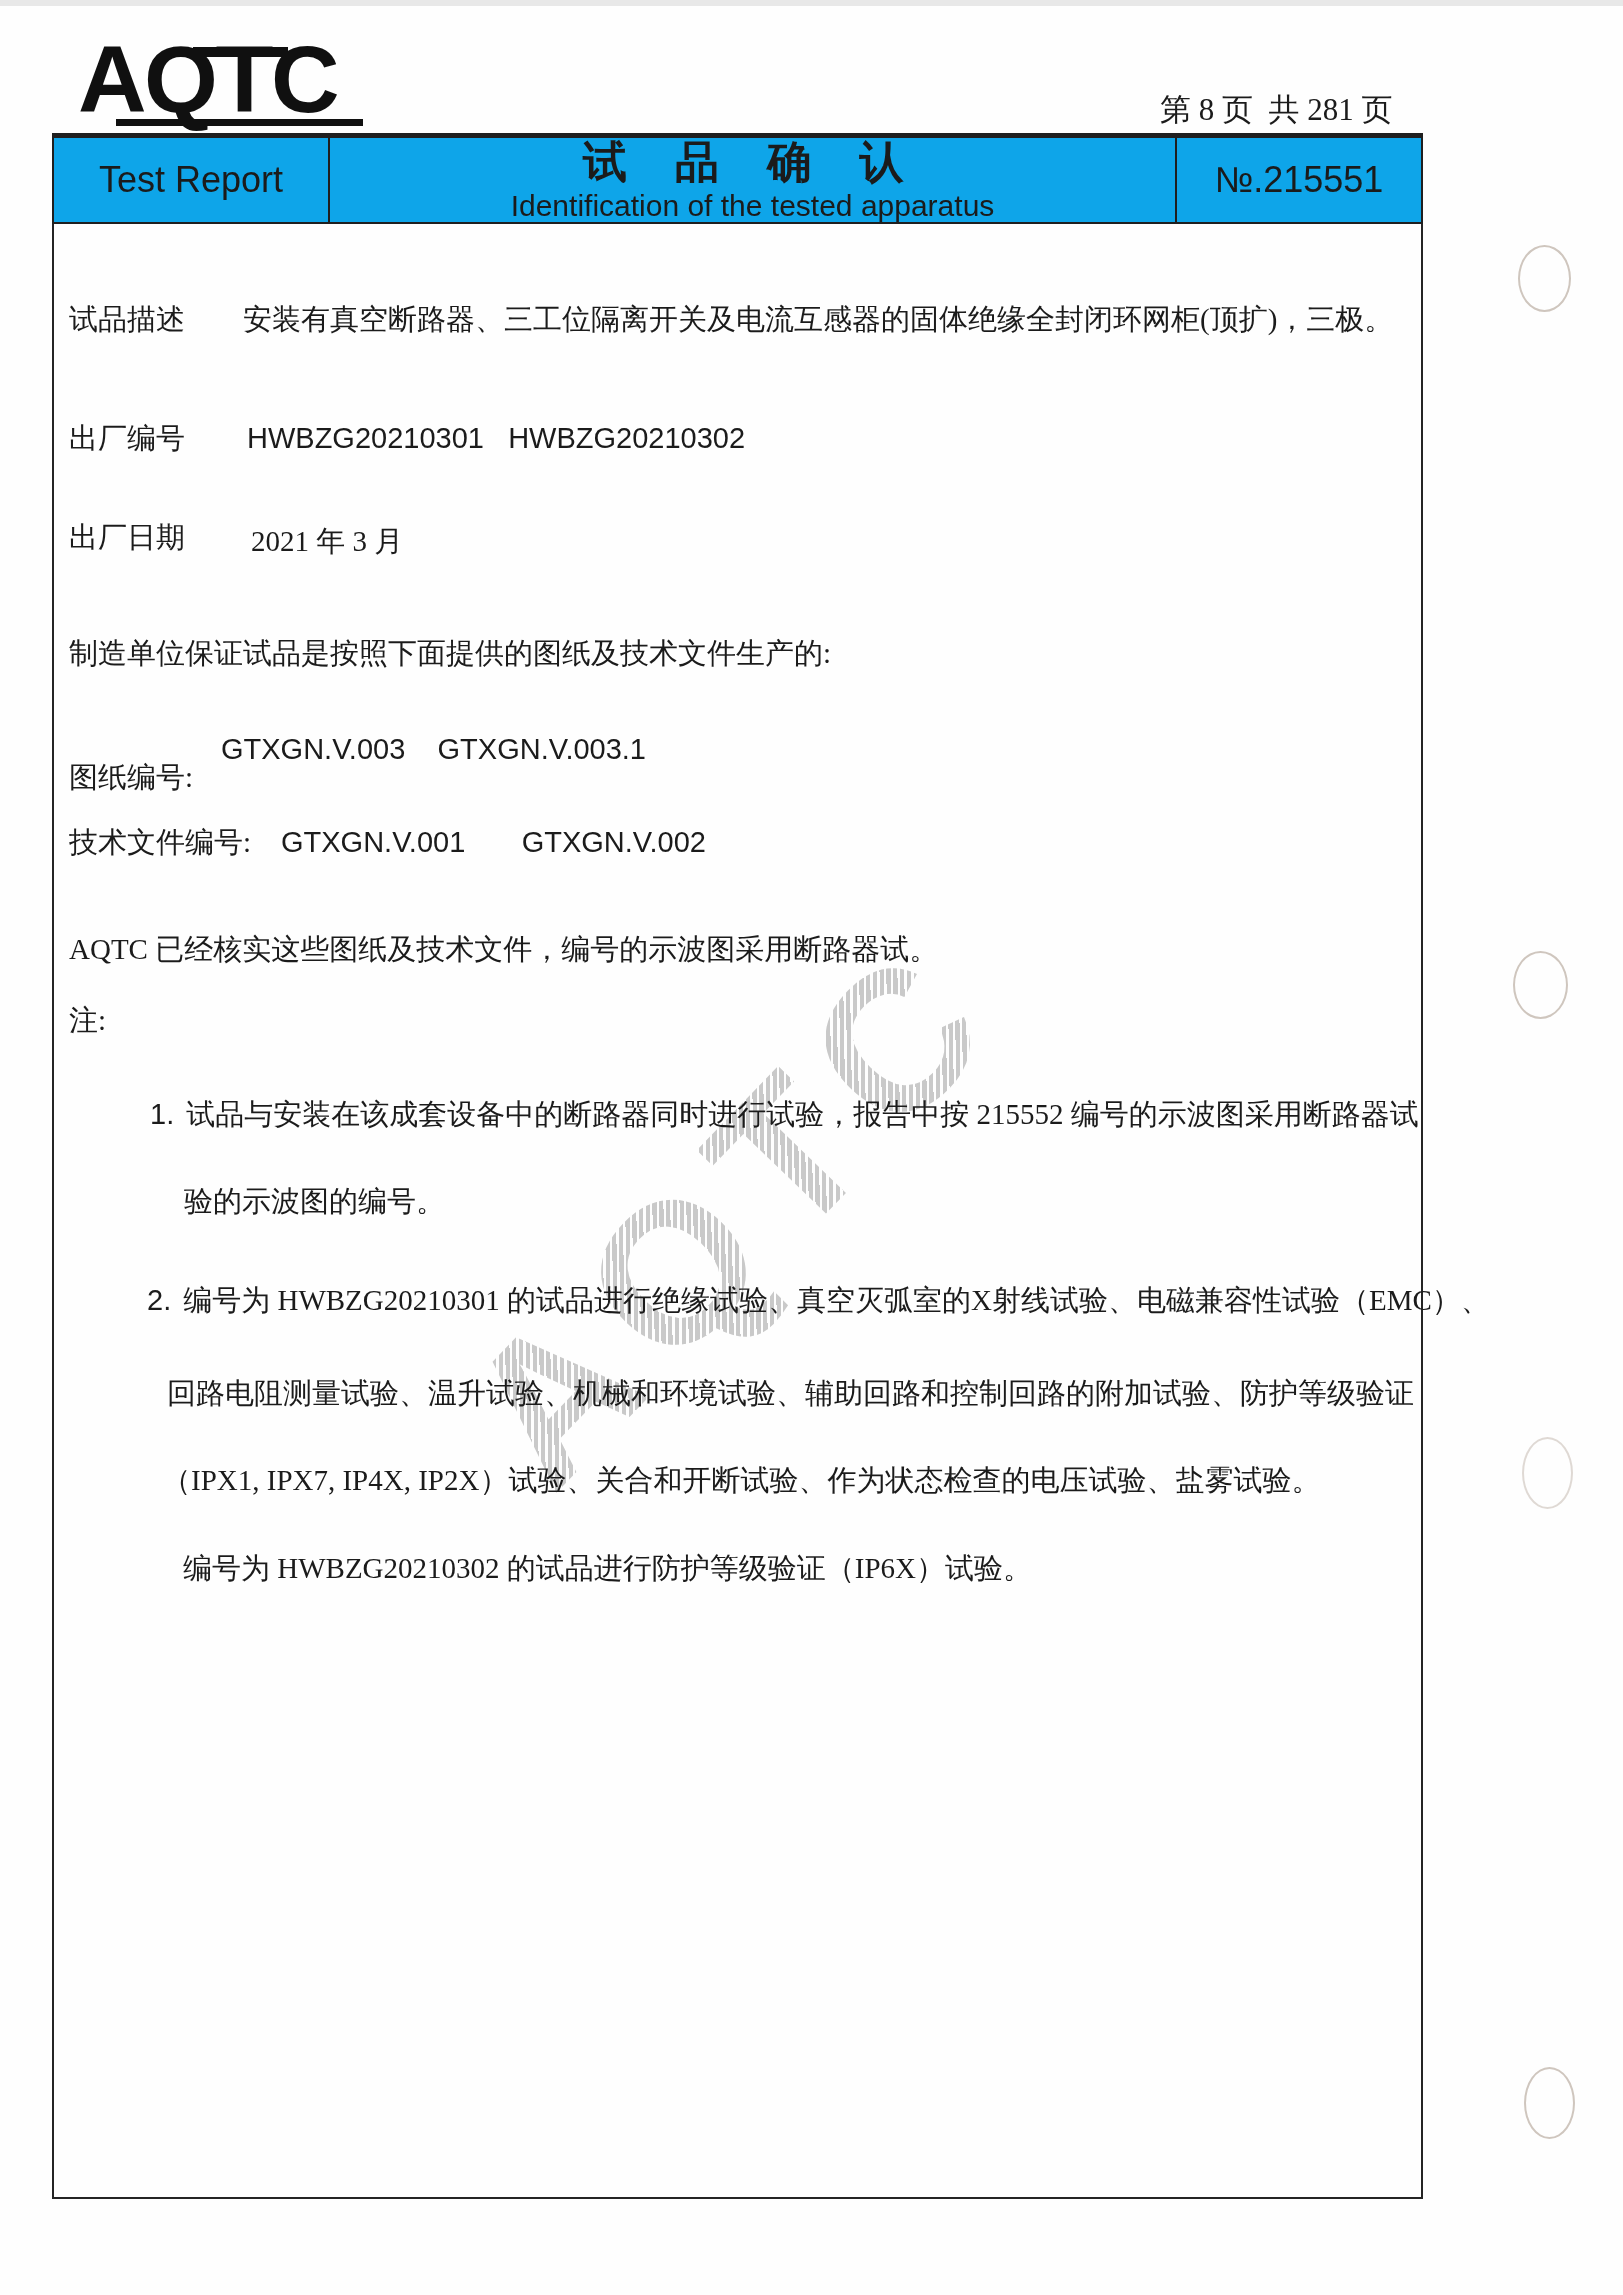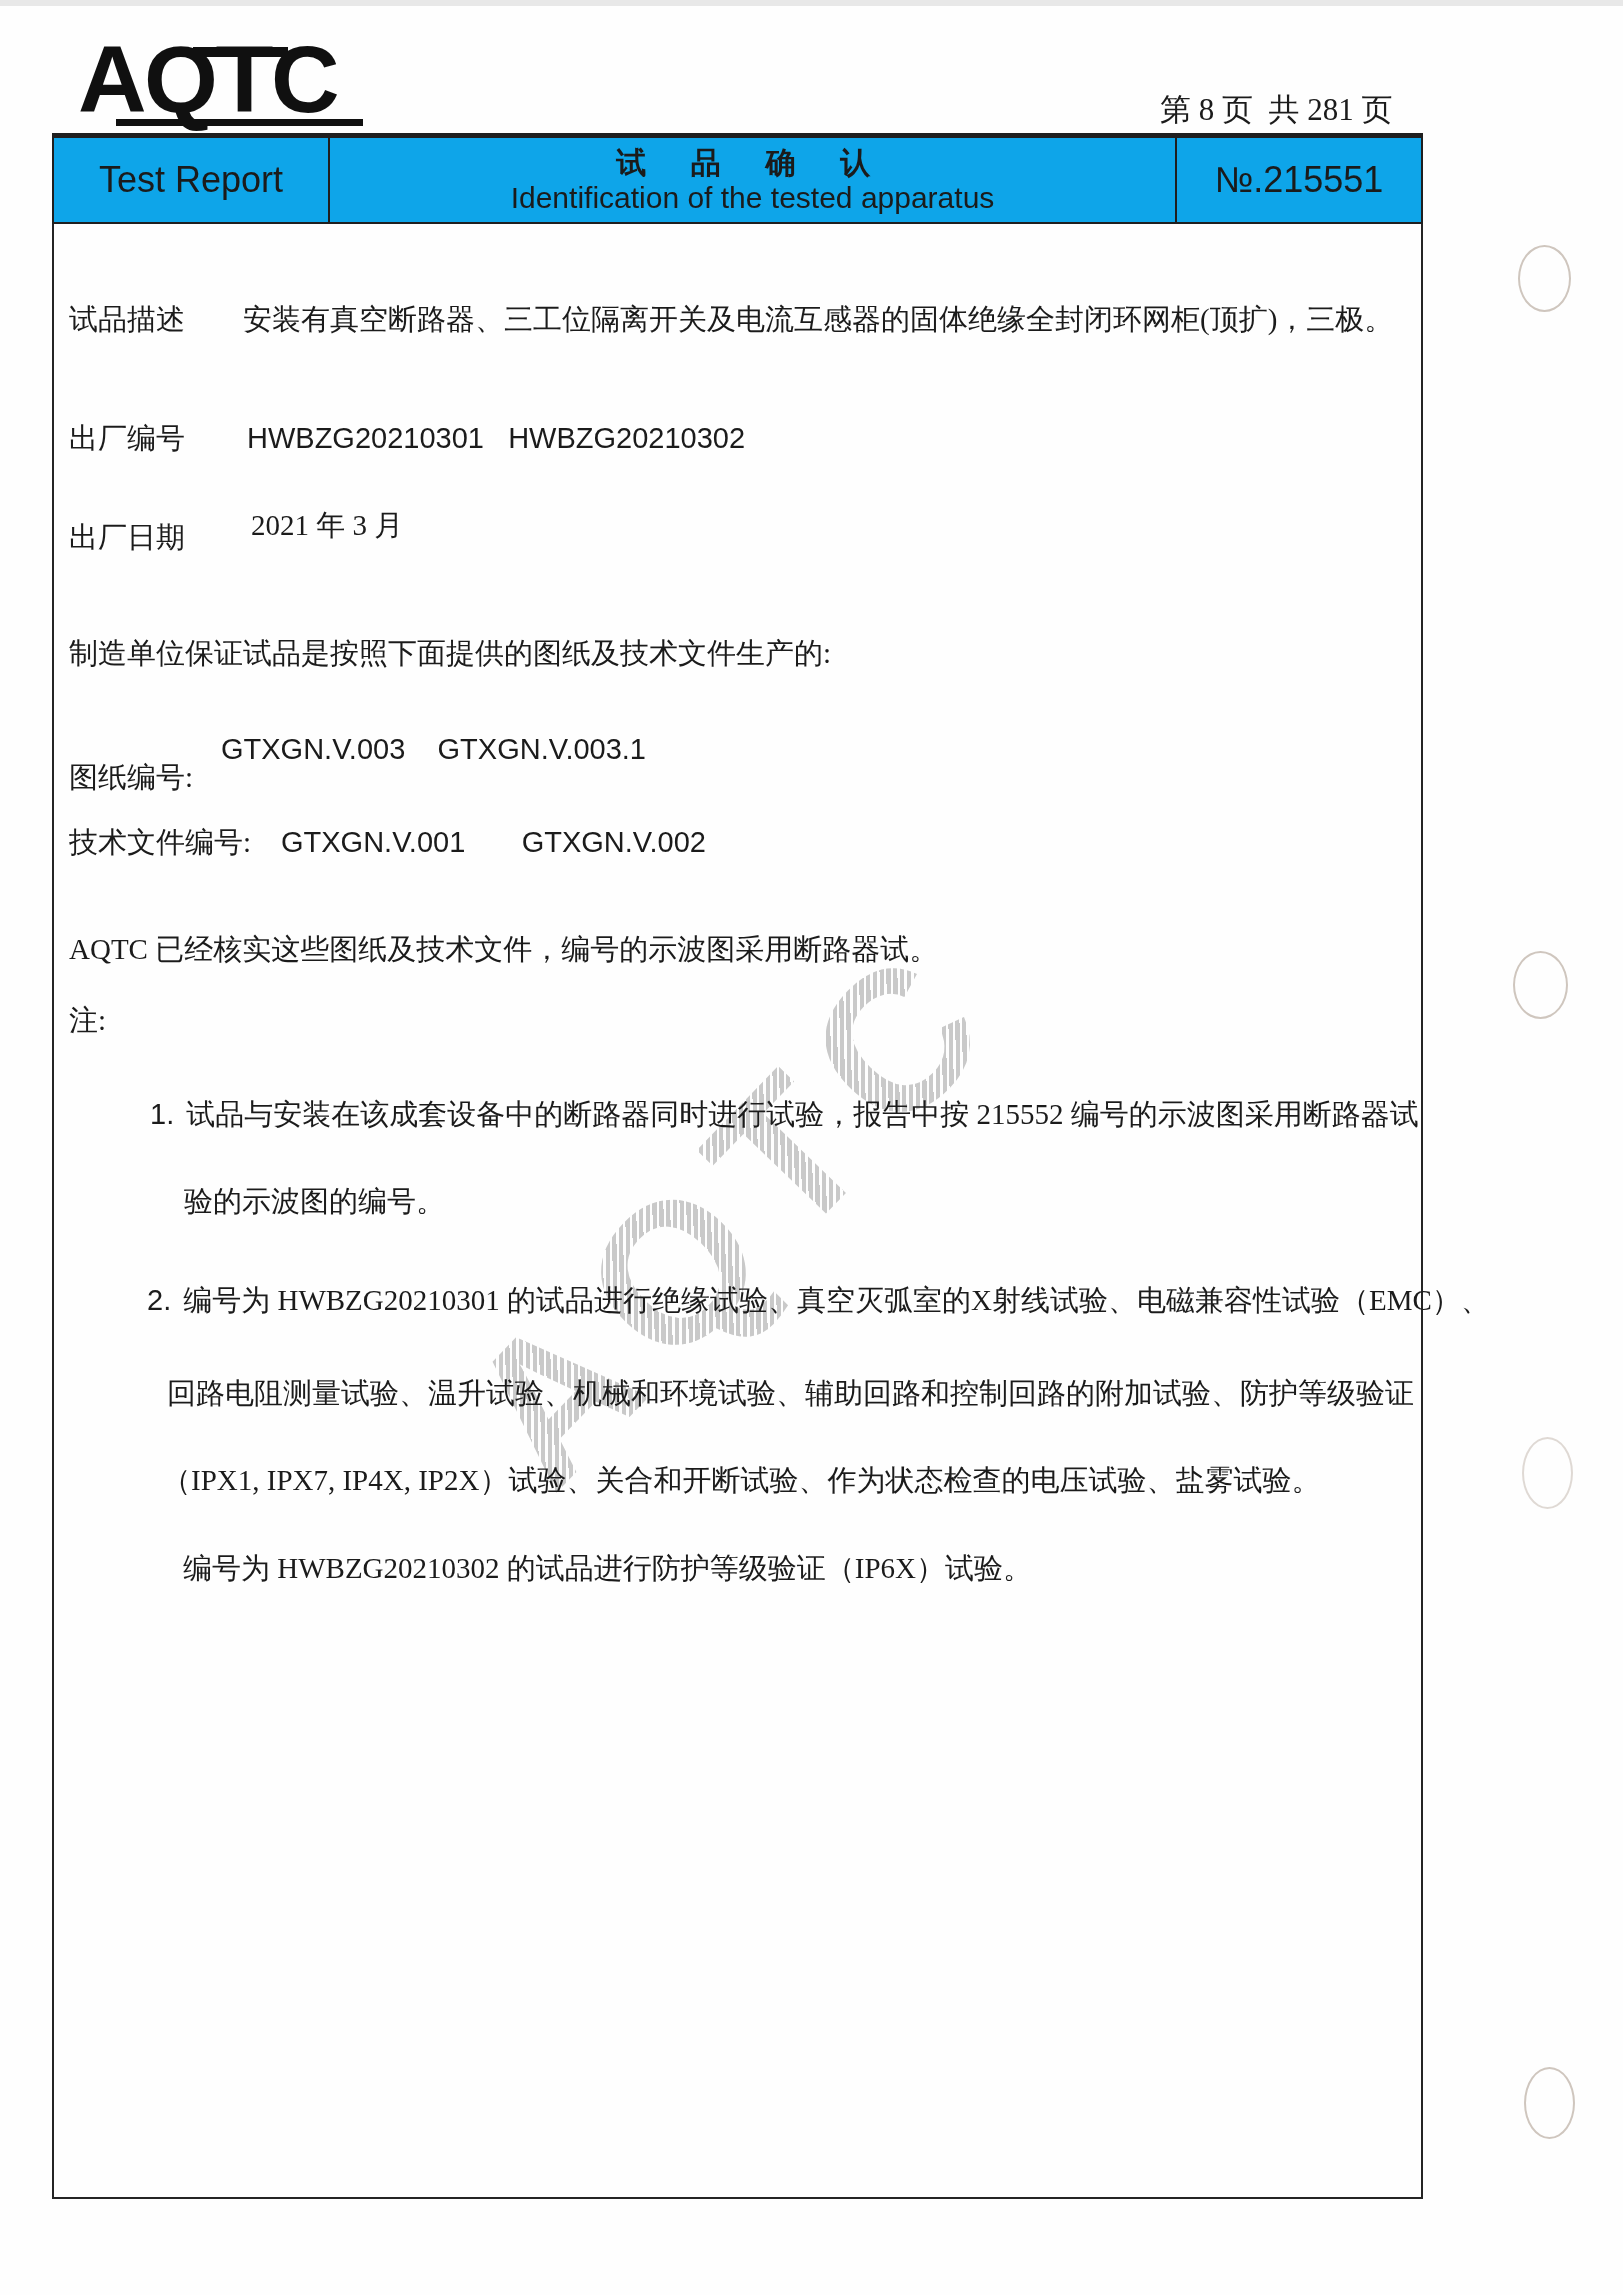--- a/index.html
+++ b/index.html
@@ -21,21 +21,21 @@
   .page-info{position:absolute;left:1160px;top:83px;font-size:31px;white-space:pre;}
   
   .header-table{
     position:absolute;left:52px;top:127px;width:1371px;height:91px;
     box-sizing:border-box;border:2.5px solid #1f1f1f;border-top-width:5px;
     display:flex;background:#0ea5e9;
   }
   .ht-cell{box-sizing:border-box;display:flex;align-items:center;justify-content:center;}
   .ht-left{width:276px;border-right:2.5px solid #1f1f1f;font-family:"Liberation Sans",sans-serif;font-size:36px;}
   .ht-mid{flex:1;flex-direction:column;border-right:2.5px solid #1f1f1f;padding-top:1.7px;}
-  .title-zh{font-size:30px;font-weight:bold;letter-spacing:18.6px;line-height:1.15;}
+  .title-zh{font-size:44px;font-weight:bold;letter-spacing:18.6px;line-height:1.15;}
   .title-en{font-family:"Liberation Sans",sans-serif;font-size:30px;line-height:1.15;}
   .ht-right{width:244px;font-family:"Liberation Sans",sans-serif;font-size:36px;}
   
   .body-box{
     position:absolute;left:52px;top:218px;width:1371px;height:1975px;
     box-sizing:border-box;border:2.5px solid #242424;border-top:none;
   }
   .t{position:absolute;white-space:pre;font-size:29px;z-index:2;line-height:1.2;}
   .sans{font-family:"Liberation Sans",sans-serif;}
   .note-line{display:flex;}
@@ -90,21 +90,21 @@
       <div class="wm-hatch"></div>
     </div>
 
     <div class="t" style="left:15px;top:78px;">试品描述</div>
     <div class="t" style="left:189px;top:78px;">安装有真空断路器、三工位隔离开关及电流互感器的固体绝缘全封闭环网柜(顶扩)，三极。</div>
 
     <div class="t" style="left:15px;top:197px;">出厂编号</div>
     <div class="t sans" style="left:193px;top:197px;">HWBZG20210301   HWBZG20210302</div>
 
     <div class="t" style="left:15px;top:296px;">出厂日期</div>
-    <div class="t" style="left:197px;top:284px;">2021 年 3 月</div>
+    <div class="t" style="left:197px;top:300px;">2021 年 3 月</div>
 
     <div class="t" style="left:15px;top:412px;">制造单位保证试品是按照下面提供的图纸及技术文件生产的:</div>
 
     <div class="t" style="left:15px;top:536px;text-align:right;">图纸编号:</div>
     <div class="t sans" style="left:167px;top:508px;">GTXGN.V.003    GTXGN.V.003.1</div>
 
     <div class="t" style="left:15px;top:601px;">技术文件编号:</div>
     <div class="t sans" style="left:227px;top:601px;">GTXGN.V.001       GTXGN.V.002</div>
 
     <div class="t" style="left:15px;top:708px;">AQTC 已经核实这些图纸及技术文件，编号的示波图采用断路器试。</div>

